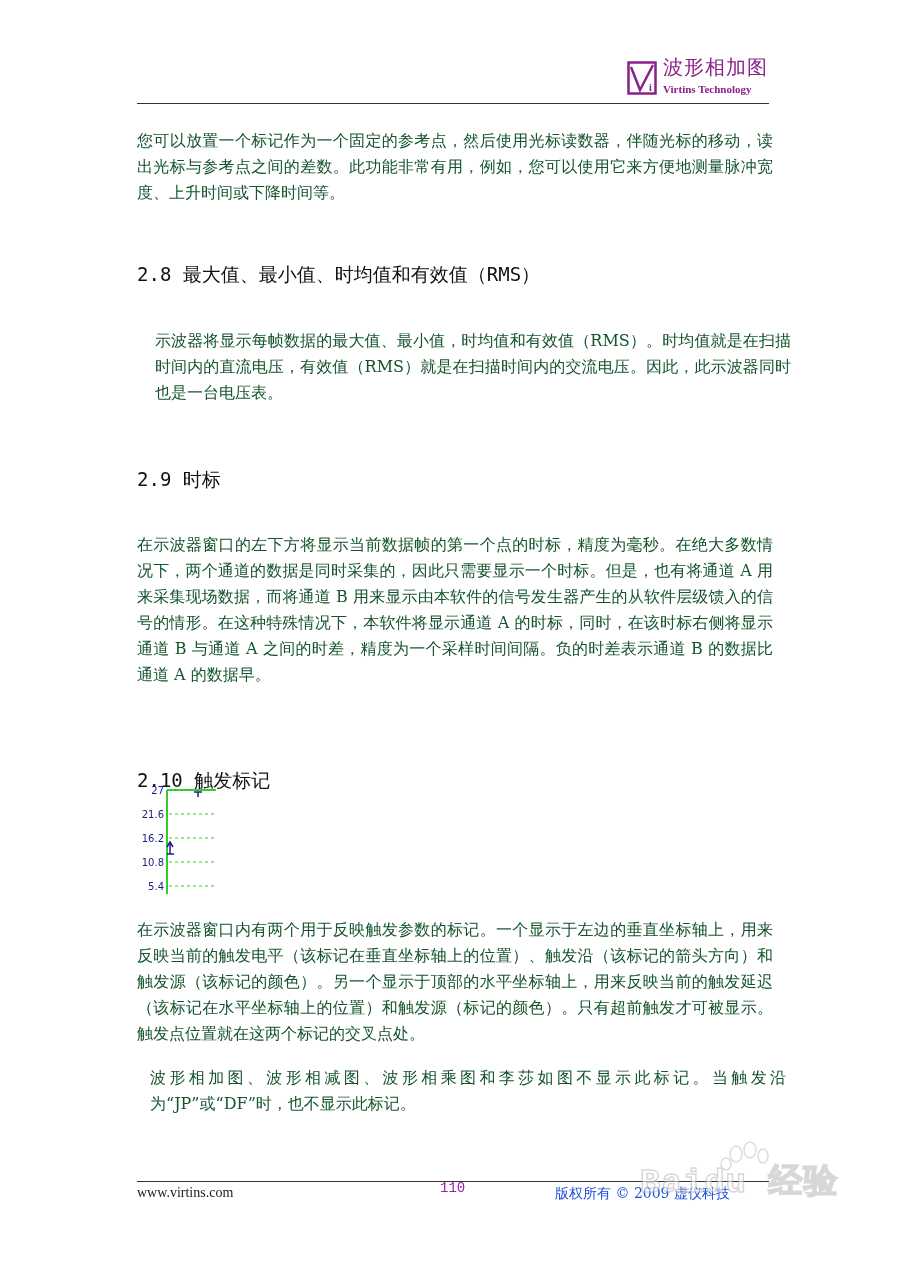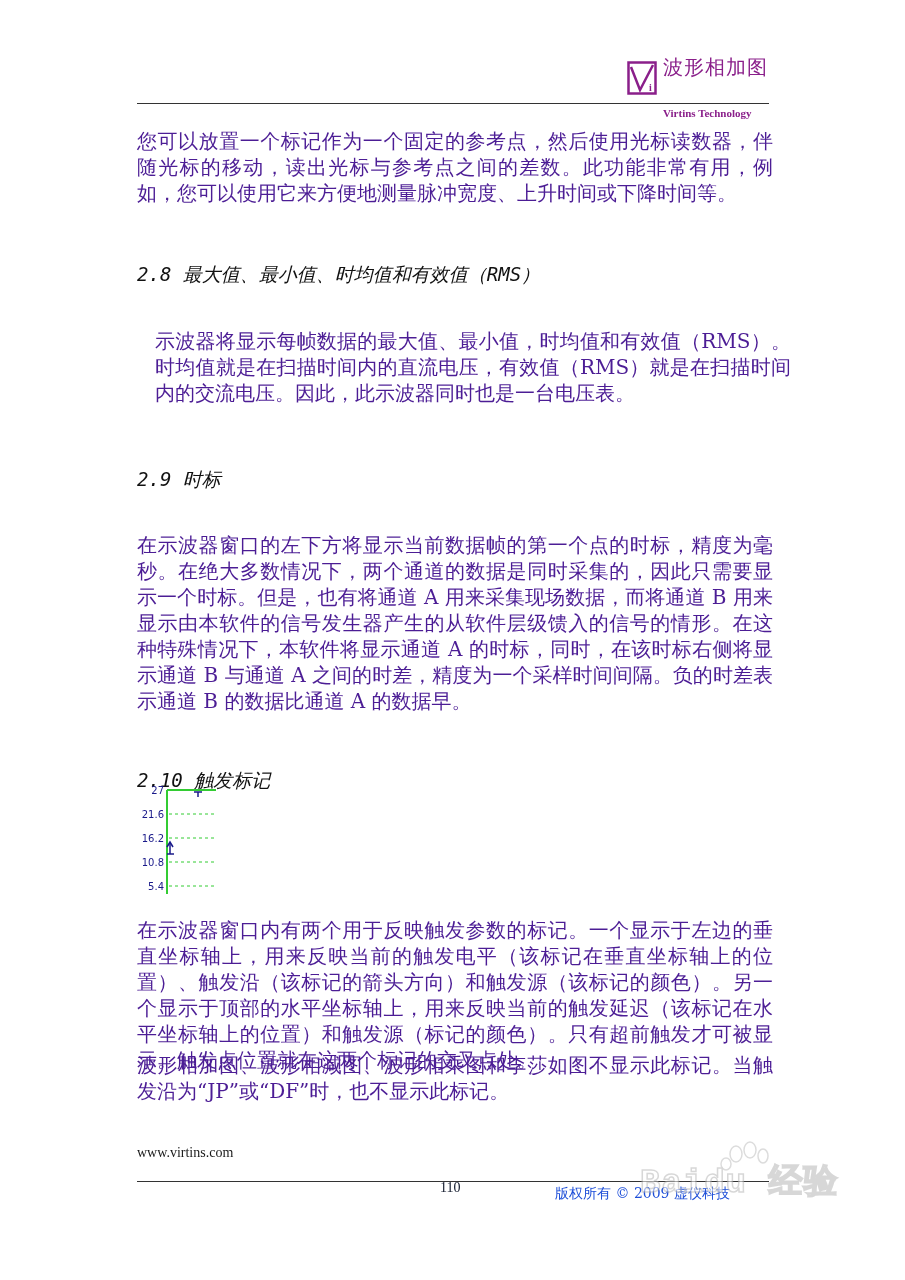--- a/index.html
+++ b/index.html
@@ -61,48 +61,46 @@
     }
     .logo-en {
       position: absolute;
       left: 36px;
       top: 27px;
       font-family: "Liberation Serif", serif;
       font-weight: bold;
       font-size: 11px;
       color: #8a1f8a;
       white-space: nowrap;
-      margin-top: 24px;
     }
     .header-rule {
       position: absolute;
       left: 137px;
       top: 103px;
       width: 632px;
       height: 1px;
       background: #333333;
     }
     .para {
       position: absolute;
       left: 137px;
       width: 636px;
-      font-size: 20px;
+      font-size: 16px;
       line-height: 26px;
-      color: #4c1d95;
+      color: #14532d;
       text-align: justify;
       font-family: "DejaVu Serif", serif;
     }
     .heading {
       position: absolute;
       left: 137px;
       font-size: 19px;
       color: #111111;
       font-family: "DejaVu Sans Mono", "DejaVu Sans", monospace;
       white-space: nowrap;
-      font-style: italic;
     }
     .figure {
       position: absolute;
       left: 140px;
       top: 782px;
       width: 90px;
       height: 115px;
     }
     .figure svg {
       display: block;
@@ -111,32 +109,32 @@
       position: absolute;
       left: 137px;
       top: 1181px;
       width: 632px;
       height: 1px;
       background: #333333;
     }
     .footer-left {
       position: absolute;
       left: 137px;
-      top: 1145px;
+      top: 1185px;
       font-family: "Liberation Serif", serif;
       font-size: 14px;
       color: #1a1a1a;
     }
     .footer-page {
       position: absolute;
       left: 440px;
       top: 1180px;
-      font-family: Liberation Serif, serif;
-      font-size: 14px;
-      color: #0f172a;
+      font-family: Liberation Mono, monospace;
+      font-size: 14px;
+      color: #a21caf;
     }
     .footer-right {
       position: absolute;
       left: 555px;
       top: 1185px;
       font-family: "DejaVu Serif", serif;
       font-size: 14px;
       color: #1d4ed8;
       white-space: nowrap;
     }
@@ -223,21 +221,21 @@
 
     <g>
       <line x1="30" y1="61" x2="30" y2="72" stroke="#1a1a8a" stroke-width="1.5"></line>
       <path d="M27 65 L30 60 L33 65" fill="none" stroke="#1a1a8a" stroke-width="1.5"></path>
       <line x1="27" y1="72" x2="34" y2="72" stroke="#1a1a8a" stroke-width="1.5"></line>
     </g>
   </svg>
 </div>
 
 <p class="para" style="top:917px; margin:0;">在示波器窗口内有两个用于反映触发参数的标记。一个显示于左边的垂直坐标轴上，用来反映当前的触发电平（该标记在垂直坐标轴上的位置）、触发沿（该标记的箭头方向）和触发源（该标记的颜色）。另一个显示于顶部的水平坐标轴上，用来反映当前的触发延迟（该标记在水平坐标轴上的位置）和触发源（标记的颜色）。只有超前触发才可被显示。触发点位置就在这两个标记的交叉点处。</p>
-<p class="para" style="top:1052px; margin:0;">波形相加图、波形相减图、波形相乘图和李莎如图不显示此标记。当触发沿为“JP”或“DF”时，也不显示此标记。</p>
+<p class="para" style="top:1052px; margin:13px;">波形相加图、波形相减图、波形相乘图和李莎如图不显示此标记。当触发沿为“JP”或“DF”时，也不显示此标记。</p>
 
 <div class="footer-rule"></div>
 <div class="footer-left">www.virtins.com</div>
 <div class="footer-page">110</div>
 <div class="footer-right">版权所有 © 2009 虚仪科技</div>
 
 <div class="watermark">
   <svg style="position:absolute; left:78px; top:0;" width="60" height="36" viewBox="0 0 60 36">
     <ellipse cx="18" cy="14" rx="6" ry="8" fill="#ffffff" stroke="#c0c0c0" stroke-width="1.5"></ellipse>
     <ellipse cx="32" cy="10" rx="6" ry="8" fill="#ffffff" stroke="#c0c0c0" stroke-width="1.5"></ellipse>

